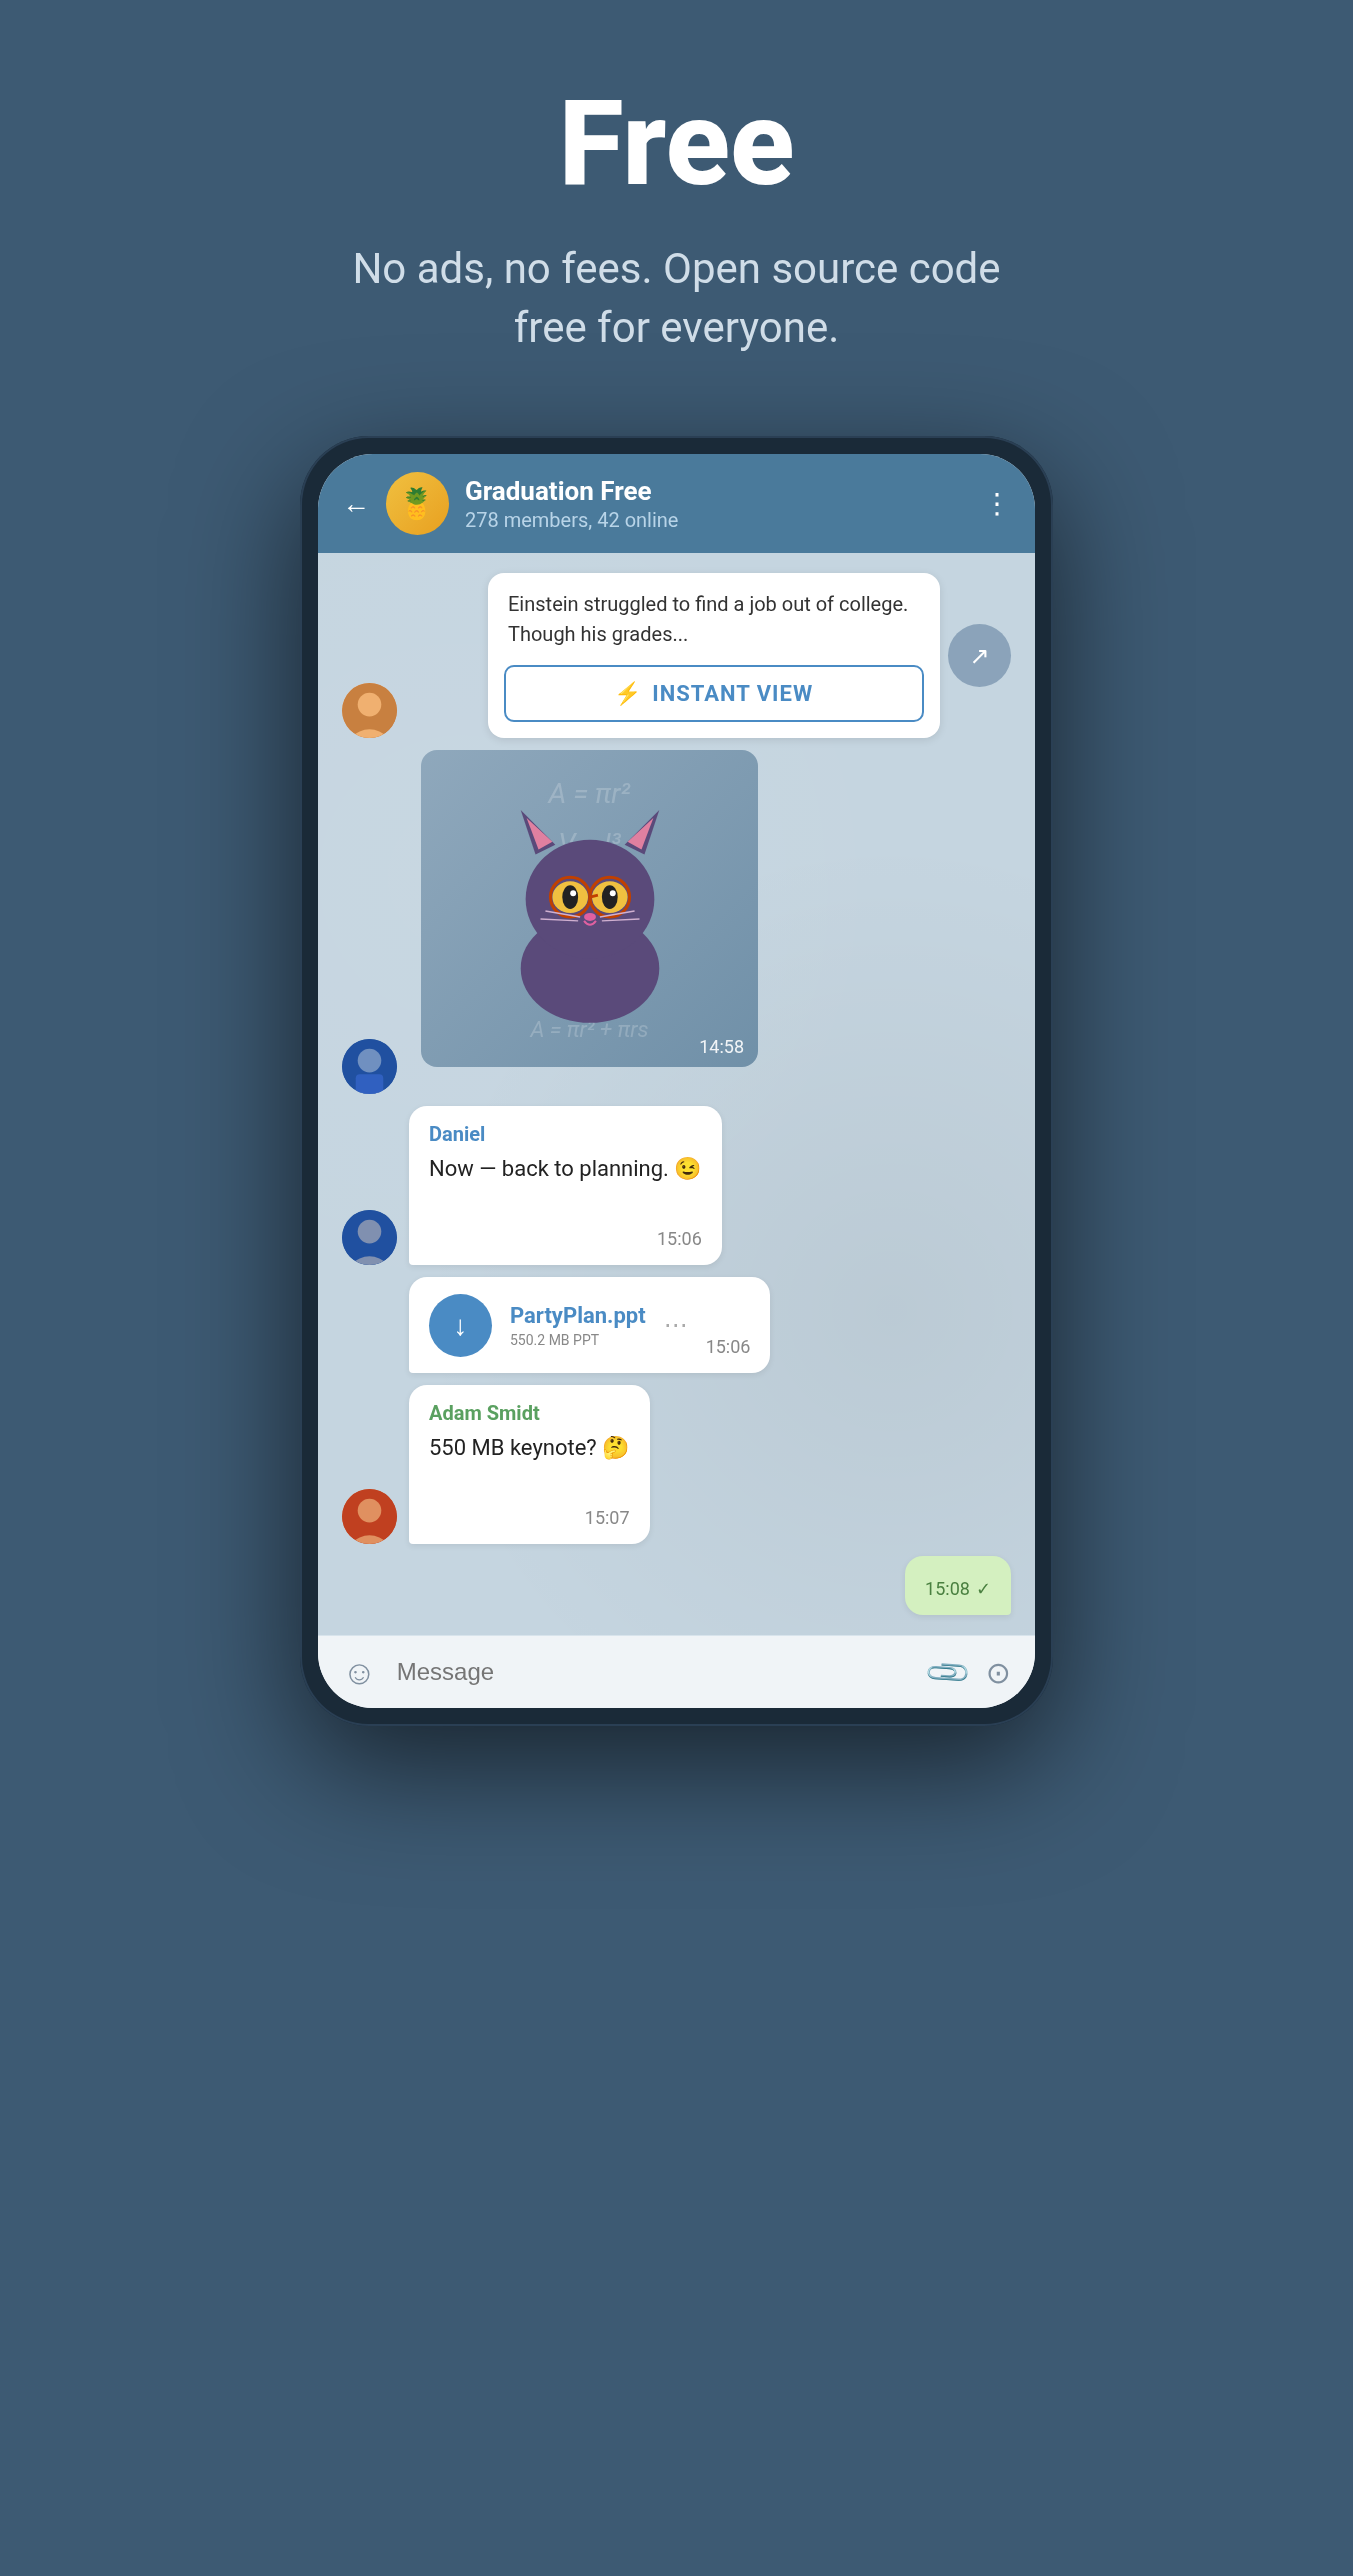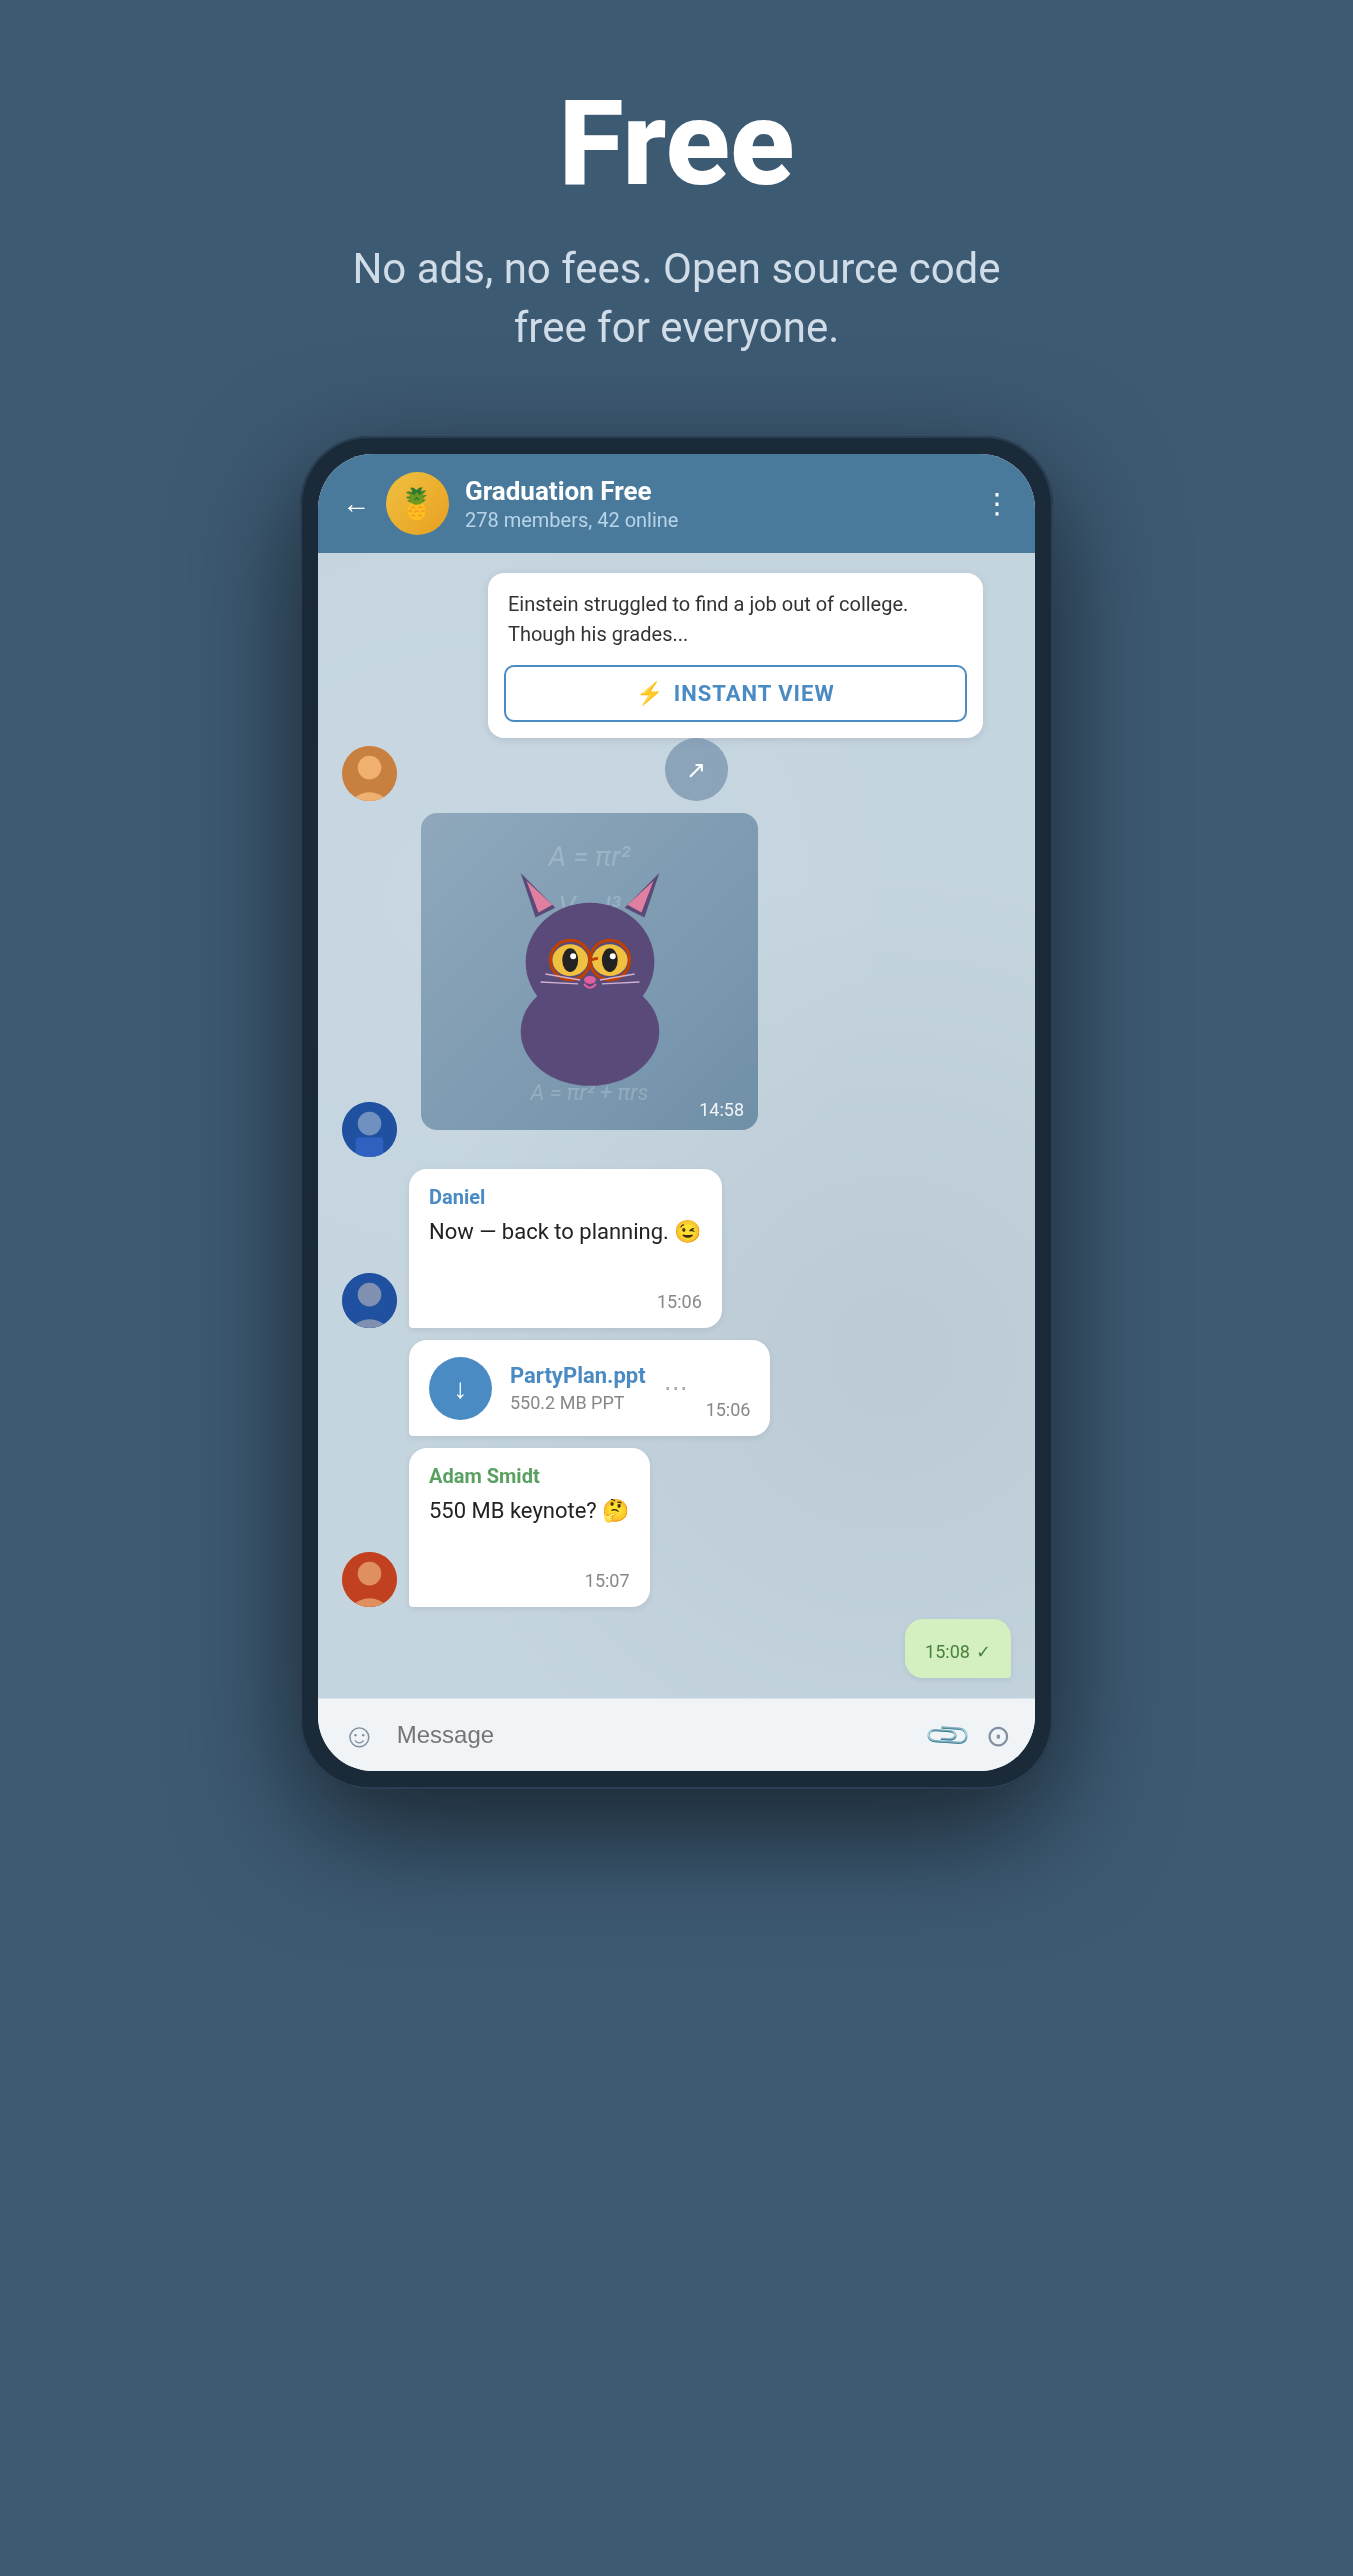--- a/index.html
+++ b/index.html
@@ -347,21 +347,21 @@
       flex: 1;
     }
 
     .file-name {
       font-size: 22px;
       font-weight: 700;
       color: #4a8bc4;
     }
 
     .file-size {
-      font-size: 18px;
+      font-size: 14px;
       color: #888;
       margin-top: 4px;
     }
 
     .file-more {
       color: #aaa;
       font-size: 24px;
       cursor: pointer;
     }
 
@@ -446,21 +446,21 @@
       <div class="messages-area">
 
         <div class="row-left">
           <div class="avatar-small avatar-girl">
             <svg width="55" height="55" viewBox="0 0 56 56">
               <circle cx="28" cy="28" r="28" fill="#c88040"></circle>
               <circle cx="28" cy="22" r="12" fill="#f0b070"></circle>
               <path d="M8 56 Q28 38 48 56" fill="#f0b070"></path>
             </svg>
           </div>
-          <div style="display:flex; align-items:flex-end; gap:0;flex-direction:column;">
+          <div style="display:flex; align-items:flex-end; gap:8px;">
             <div class="article-bubble">
               <div class="article-text">Einstein struggled to find a job out of college. Though his grades...</div>
               <div class="instant-view-btn">
                 <span class="instant-view-icon">⚡</span>
                 <span class="instant-view-label">INSTANT VIEW</span>
               </div>
             </div>
             <div class="share-btn">
               <span>↗</span>
             </div>

